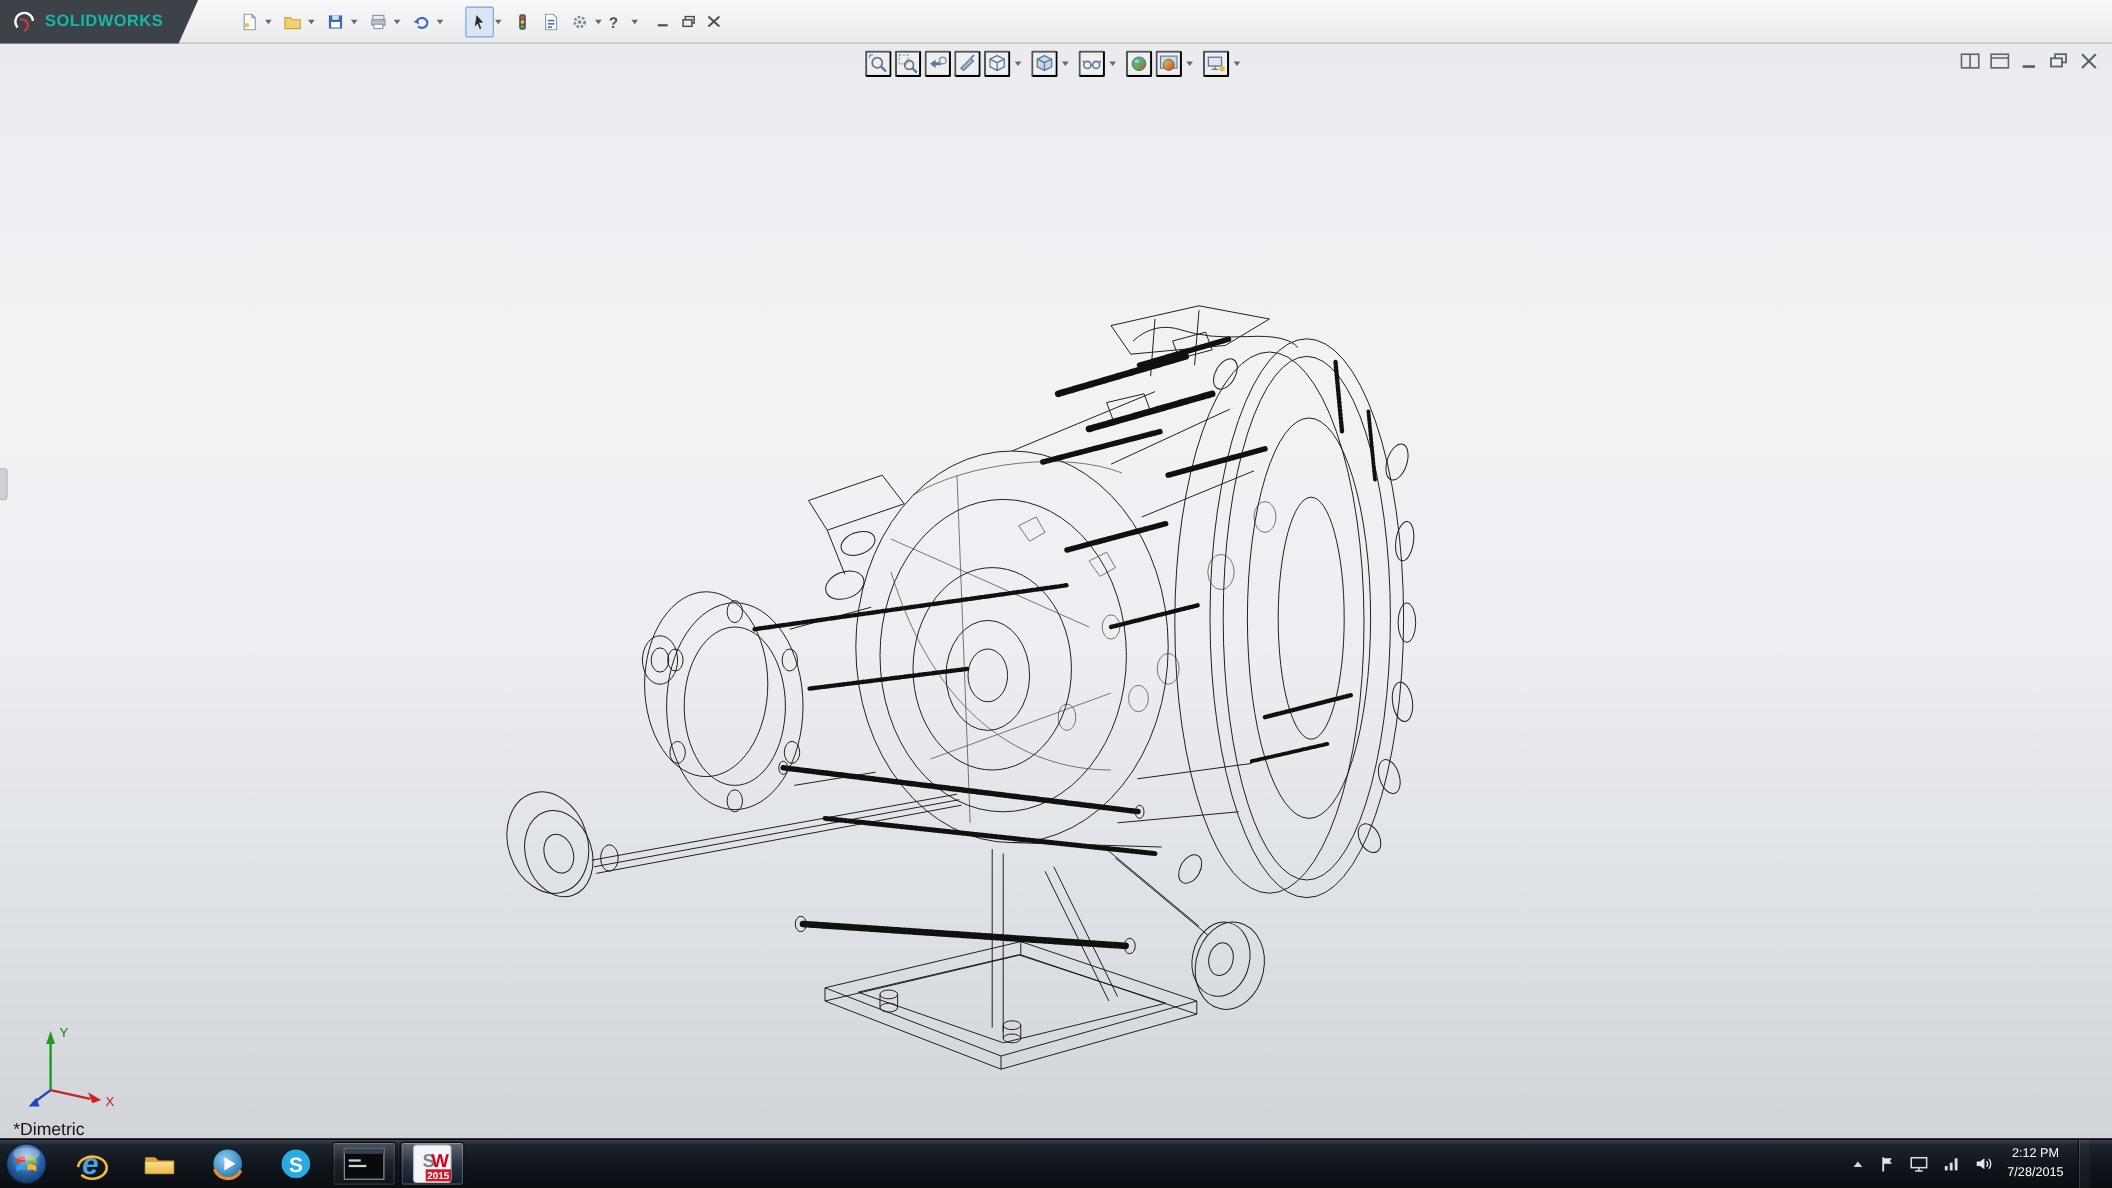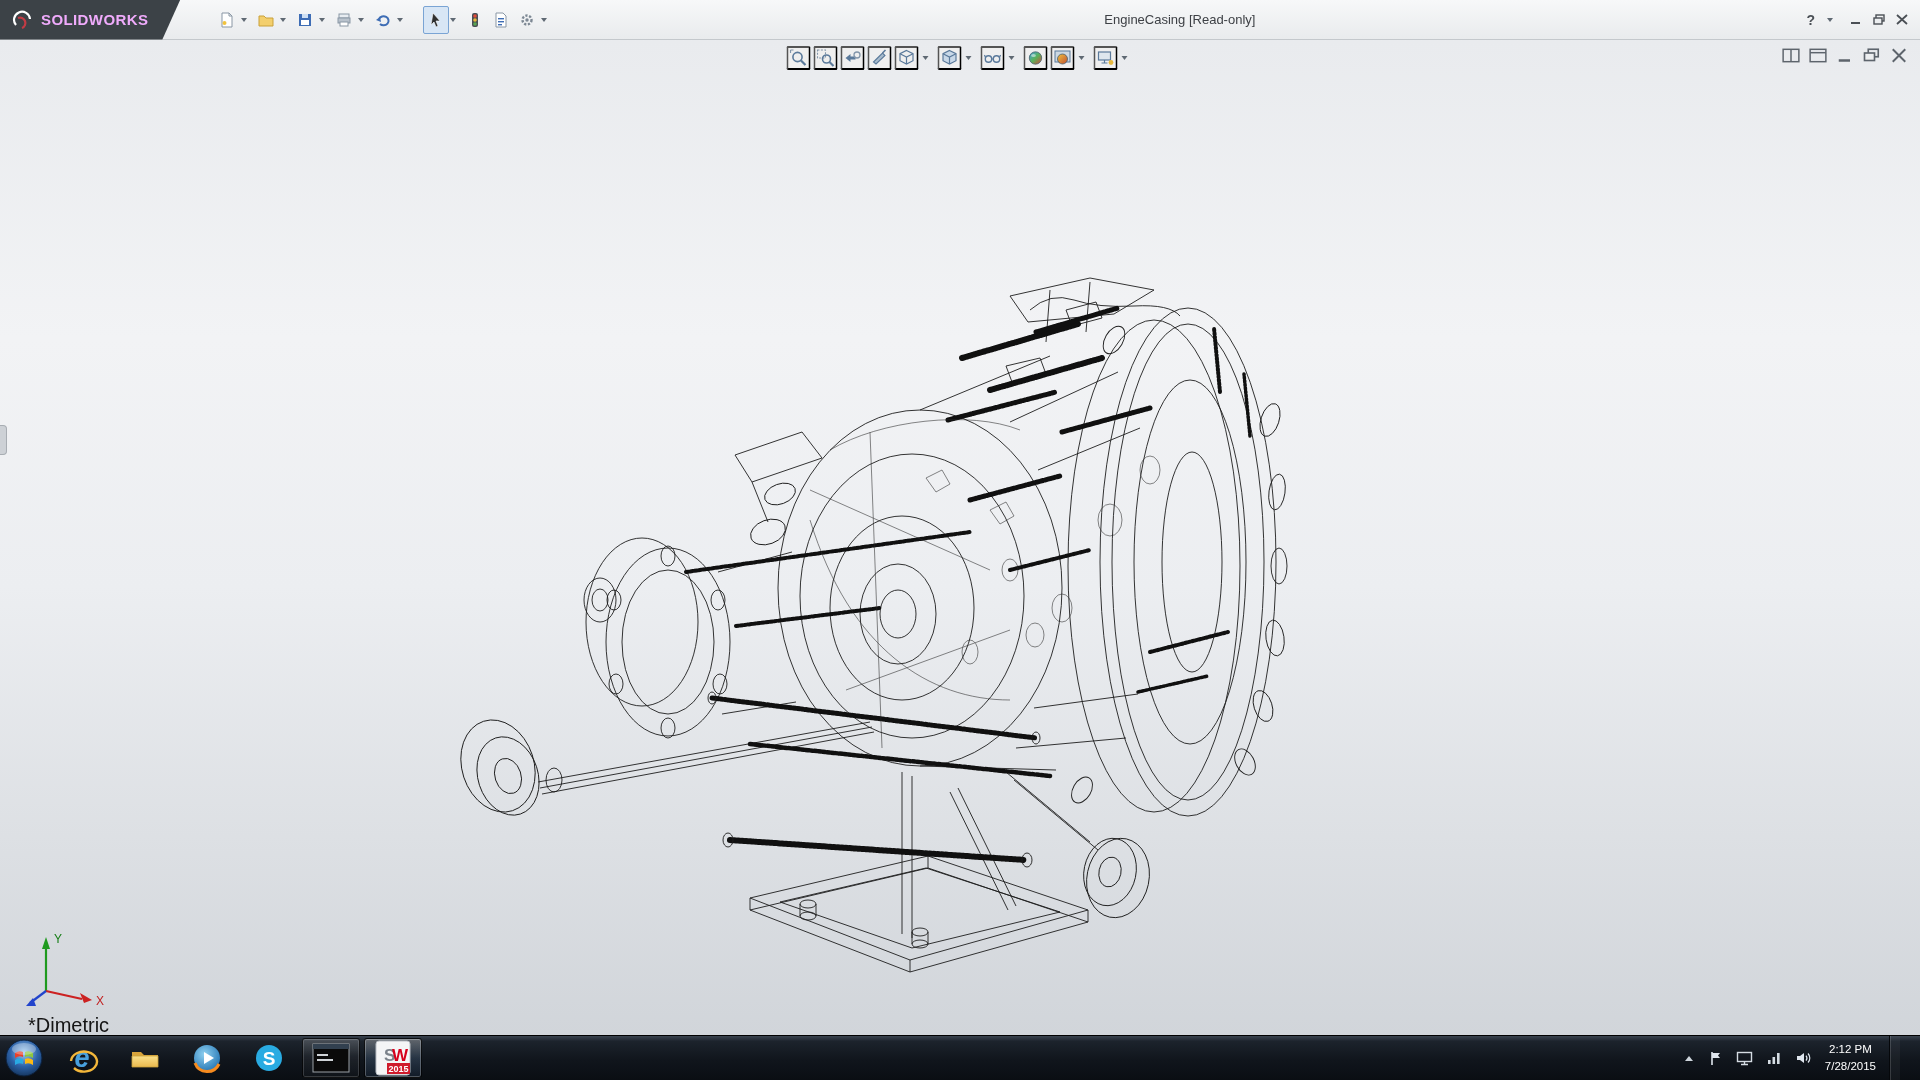--- a/index.html
+++ b/index.html
@@ -4,21 +4,21 @@
 <style>
   * { box-sizing: border-box; margin: 0; padding: 0; }
   html,body { width:1920px; height:1080px; overflow:hidden; }
   body { font-family:"Liberation Sans", sans-serif; background:#000; }
   .screen { position:relative; width:1920px; height:1080px; }
 
   
   .menubar { position:absolute; top:0; left:0; right:0; height:40px; display:flex; align-items:center;
              background:linear-gradient(#f7f8f9,#e9ebed); border-bottom:1px solid #c4c8cc; }
   .logo { height:40px; display:flex; align-items:center; gap:7px; padding:0 32px 0 12px; background:#3c4247;
-          clip-path:polygon(0 0,100% 0,calc(100% - 18px) 100%,0 100%); color:#f0abfc; font-size:15px;
+          clip-path:polygon(0 0,100% 0,calc(100% - 18px) 100%,0 100%); color:#14b8a6; font-size:15px;
           font-weight:bold; letter-spacing:.4px; }
   .toolbar { display:flex; align-items:center; margin-left:34px; }
   .tbtn { width:26px; height:28px; border:1px solid transparent; background:transparent; display:flex;
           align-items:center; justify-content:center; border-radius:2px; }
   .tbtn.active { background:#d8e6f5; border-color:#7aa4d4; }
   .caret { width:0; height:0; border-left:3.5px solid transparent; border-right:3.5px solid transparent;
            border-top:4px solid #5f6973; margin:0 6px 0 1px; }
   .tgap { width:14px; }
   .win-title { flex:1; text-align:center; font-size:13px; color:#3d4045; }
   .win-controls { display:flex; align-items:center; gap:11px; padding-right:12px; }
@@ -26,21 +26,21 @@
 
   
   .viewport { position:absolute; top:40px; left:0; right:0; bottom:45px; overflow:hidden;
               background:linear-gradient(180deg,#e9ebee 0%,#f2f3f5 30%,#eceef1 55%,#dde0e4 80%,#d1d5da 100%); }
   .headsup { position:absolute; top:6px; left:50%; transform:translateX(-50%); display:flex; align-items:center; gap:3px; }
   .hbtn { width:24px; height:24px; display:flex; align-items:center; justify-content:center; border-radius:2px; }
   .child-controls { position:absolute; top:8px; right:12px; display:flex; gap:9px; align-items:center; }
   .cbtn { width:18px; height:15px; display:flex; align-items:center; justify-content:center; }
   .model { position:absolute; left:450px; top:230px; width:850px; height:710px; }
   .triad { position:absolute; left:18px; bottom:26px; }
-  .view-label { position:absolute; left:28px; bottom:-2px; font-size:20px; color:#141414; }
+  .view-label { position:absolute; left:12px; bottom:-2px; font-size:16px; color:#141414; }
   .splitter { position:absolute; left:0; top:385px; width:7px; height:30px; background:#cdd1d6;
               border:1px solid #a8adb3; border-left:none; border-radius:0 4px 4px 0; }
 
   
   .taskbar { position:absolute; left:0; right:0; bottom:0; height:45px; display:flex; align-items:center;
              background:linear-gradient(180deg,#39434f 0%,#1c232c 12%,#10151c 55%,#0a0e13 100%);
              border-top:1px solid #000; }
   .start { width:44px; height:44px; margin-left:2px; display:flex; align-items:center; justify-content:center; }
   .apps { display:flex; align-items:center; gap:4px; margin-left:8px; height:100%; }
   .app { width:58px; height:40px; display:flex; align-items:center; justify-content:center;
@@ -140,21 +140,20 @@
 
       <button class="tbtn">
         <svg width="16" height="16" viewBox="0 0 16 16">
           <circle cx="8" cy="8" r="4.5" fill="none" stroke="#7d8894" stroke-width="2.4" stroke-dasharray="2.2 1.6"></circle>
           <circle cx="8" cy="8" r="1.7" fill="#7d8894"></circle>
         </svg>
       </button>
       <span class="caret"></span>
     </div>
 
-    <div class="win-title">EngineCasing [Read-only]</div>
 
     <div class="win-controls">
       <span class="help">?</span>
       <span class="caret"></span>
       <svg width="12" height="11" viewBox="0 0 12 11">
         <rect x="1" y="8" width="9" height="2" fill="#4a4f55"></rect>
       </svg>
       <svg width="12" height="11" viewBox="0 0 12 11">
         <rect x="3" y="1" width="8" height="6" fill="none" stroke="#4a4f55" stroke-width="1.4"></rect>
         <rect x="1" y="4" width="8" height="6" fill="#eceef0" stroke="#4a4f55" stroke-width="1.4"></rect>

